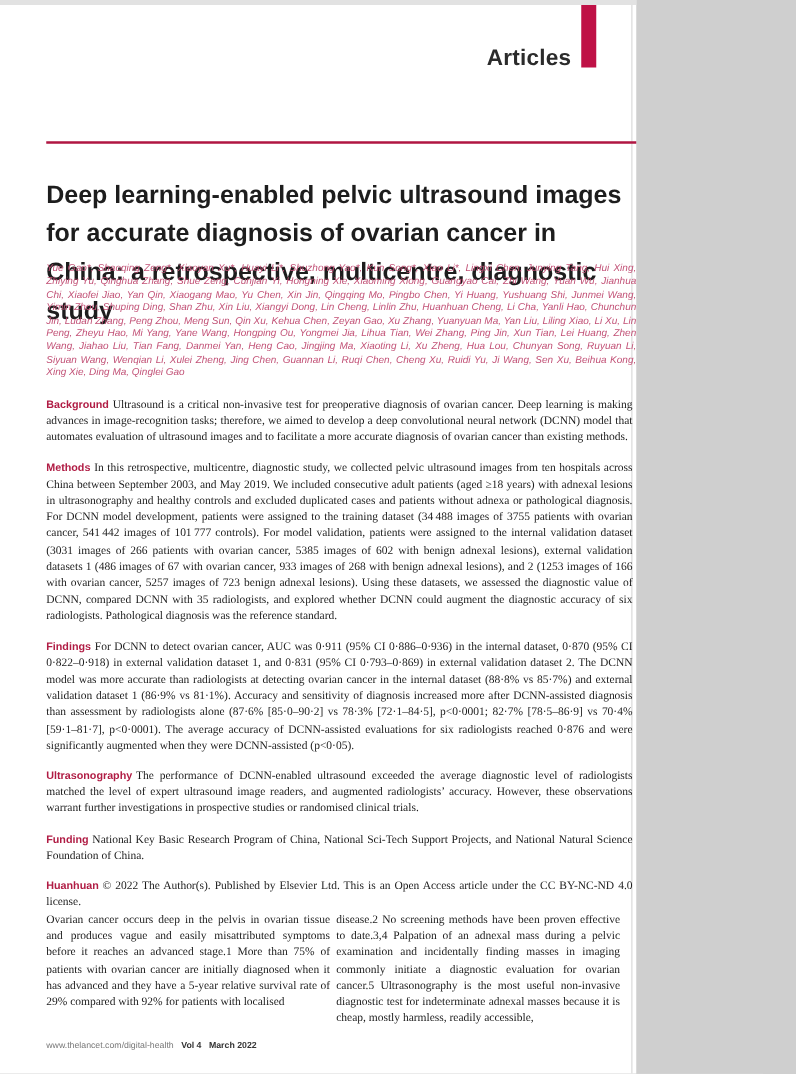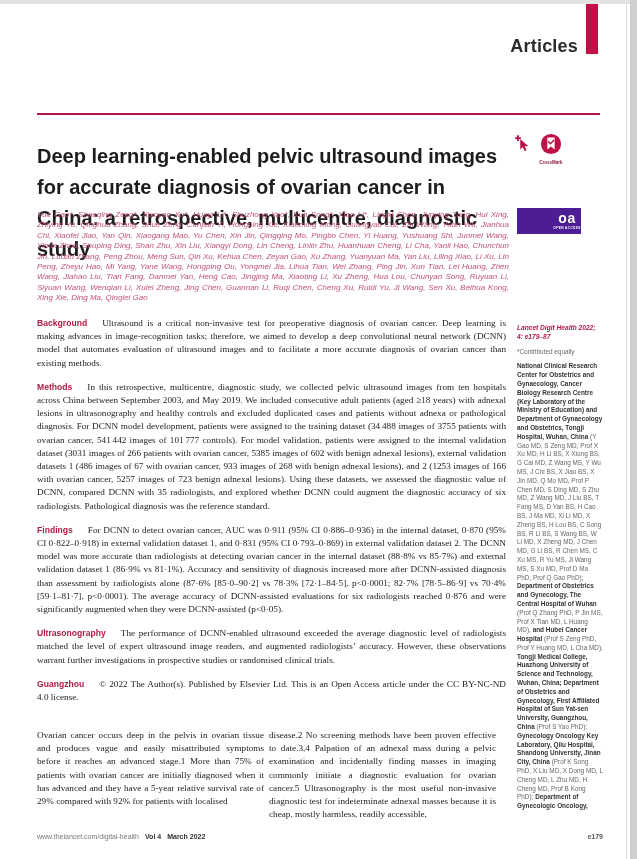--- a/index.html
+++ b/index.html
@@ -1,17 +1,17 @@
 <!DOCTYPE html>
 <html><head>
 <meta charset="utf-8">
 <style>
   html,body{margin:0;padding:0;background:#cfcfcf;}
   .page{
-    position:relative;width:630px;height:859px;background:#ffffff;
+    position:relative;width:509px;height:859px;background:#ffffff;
     font-family:"Liberation Sans",sans-serif;overflow:hidden;
     border-top:4px solid #e2e2e2;box-sizing:border-box;
   }
   .edge-right{position:absolute;top:0;right:3px;width:1px;height:100%;background:#dcdcdc;}
 
   
   .articles-bar{position:absolute;top:0;right:32px;width:12px;height:50px;background:#bf1146;}
   .articles-label{position:absolute;top:32px;right:52px;font-size:18px;font-weight:bold;color:#2b2b2b;letter-spacing:0.2px;}
   .title-rule{position:absolute;top:109px;left:37px;width:563px;height:2px;background:#b01642;}
 
@@ -28,21 +28,21 @@
   .oa-badge{position:absolute;top:204px;left:517px;width:28px;height:26px;background:#4c1d95;color:#fff;
     text-align:center;line-height:1;padding-left:36px;}
   .oa-big{display:block;font-size:14px;font-weight:bold;letter-spacing:0.5px;margin-top:3px;}
   .oa-sub{display:block;font-size:3.2px;font-weight:bold;letter-spacing:0.4px;margin-top:1.5px;}
 
   
   .summary{position:absolute;top:313px;left:37px;width:469px;}
   .sec-heading{font-size:11px;font-weight:bold;color:#a31f44;margin:0 0 3px 0;}
   .sum-p{font-family:"Liberation Serif",serif;font-size:9.2px;line-height:13.2px;color:#1c1c1c;
     text-align:justify;margin:0 0 11px 0;}
-  .plabel{font-family:"Liberation Sans",sans-serif;font-weight:bold;color:#b01c44;font-size:8.6px;margin-right:15px;}
+  .plabel{font-family:"Liberation Sans",sans-serif;font-weight:bold;color:#b01c44;font-size:8.6px;margin-right:3px;}
 
   
   .intro{position:absolute;top:722px;left:37px;width:469px;}
   .intro-cols{display:flex;gap:5px;margin-top:3px;}
   .intro-col{width:227px;font-family:"Liberation Serif",serif;font-size:9.2px;line-height:13.2px;
     color:#1c1c1c;text-align:justify;}
 
   
   .sidebar{position:absolute;top:320px;left:517px;width:86px;font-size:6.4px;line-height:8.8px;color:#555;}
   .side-cite{color:#b01c44;font-weight:bold;font-style:italic;margin:0 0 6px 0;font-size:6.6px;}
@@ -101,21 +101,24 @@
     <p class="sum-p">
       <span class="plabel">Methods</span><span>In this retrospective, multicentre, diagnostic study, we collected pelvic ultrasound images from ten hospitals across China between September 2003, and May 2019. We included consecutive adult patients (aged ≥18 years) with adnexal lesions in ultrasonography and healthy controls and excluded duplicated cases and patients without adnexa or pathological diagnosis. For DCNN model development, patients were assigned to the training dataset (34 488 images of 3755 patients with ovarian cancer, 541 442 images of 101 777 controls). For model validation, patients were assigned to the internal validation dataset (3031 images of 266 patients with ovarian cancer, 5385 images of 602 with benign adnexal lesions), external validation datasets 1 (486 images of 67 with ovarian cancer, 933 images of 268 with benign adnexal lesions), and 2 (1253 images of 166 with ovarian cancer, 5257 images of 723 benign adnexal lesions). Using these datasets, we assessed the diagnostic value of DCNN, compared DCNN with 35 radiologists, and explored whether DCNN could augment the diagnostic accuracy of six radiologists. Pathological diagnosis was the reference standard.</span>
     </p>
     <p class="sum-p">
       <span class="plabel">Findings</span><span>For DCNN to detect ovarian cancer, AUC was 0·911 (95% CI 0·886–0·936) in the internal dataset, 0·870 (95% CI 0·822–0·918) in external validation dataset 1, and 0·831 (95% CI 0·793–0·869) in external validation dataset 2. The DCNN model was more accurate than radiologists at detecting ovarian cancer in the internal dataset (88·8% vs 85·7%) and external validation dataset 1 (86·9% vs 81·1%). Accuracy and sensitivity of diagnosis increased more after DCNN-assisted diagnosis than assessment by radiologists alone (87·6% [85·0–90·2] vs 78·3% [72·1–84·5], p&lt;0·0001; 82·7% [78·5–86·9] vs 70·4% [59·1–81·7], p&lt;0·0001). The average accuracy of DCNN-assisted evaluations for six radiologists reached 0·876 and were significantly augmented when they were DCNN-assisted (p&lt;0·05).</span>
     </p>
     <p class="sum-p">
       <span class="plabel">Ultrasonography</span><span>The performance of DCNN-enabled ultrasound exceeded the average diagnostic level of radiologists matched the level of expert ultrasound image readers, and augmented radiologists’ accuracy. However, these observations warrant further investigations in prospective studies or randomised clinical trials.</span>
     </p>
     <p class="sum-p">
-      <span class="plabel">Guangzhou</span><span>© 2022 The Author(s). Published by Elsevier Ltd. This is an Open Access article under the CC BY-NC-ND 4.0 license.</span>
+      <span class="plabel">Funding</span><span>National Key Basic Research Program of China, National Sci-Tech Support Projects, and National Natural Science Foundation of China.</span>
+    </p>
+    <p class="sum-p">
+      <span class="plabel">Huanhuan</span><span>© 2022 The Author(s). Published by Elsevier Ltd. This is an Open Access article under the CC BY-NC-ND 4.0 license.</span>
     </p>
   </section>
 
   <section class="intro">
     <div class="intro-cols">
       <div class="intro-col">Ovarian cancer occurs deep in the pelvis in ovarian tissue and produces vague and easily misattributed symptoms before it reaches an advanced stage.1 More than 75% of patients with ovarian cancer are initially diagnosed when it has advanced and they have a 5-year relative survival rate of 29% compared with 92% for patients with localised</div>
       <div class="intro-col">disease.2 No screening methods have been proven effective to date.3,4 Palpation of an adnexal mass during a pelvic examination and incidentally finding masses in imaging commonly initiate a diagnostic evaluation for ovarian cancer.5 Ultrasonography is the most useful non-invasive diagnostic test for indeterminate adnexal masses because it is cheap, mostly harmless, readily accessible,</div>
     </div>
   </section>
 

